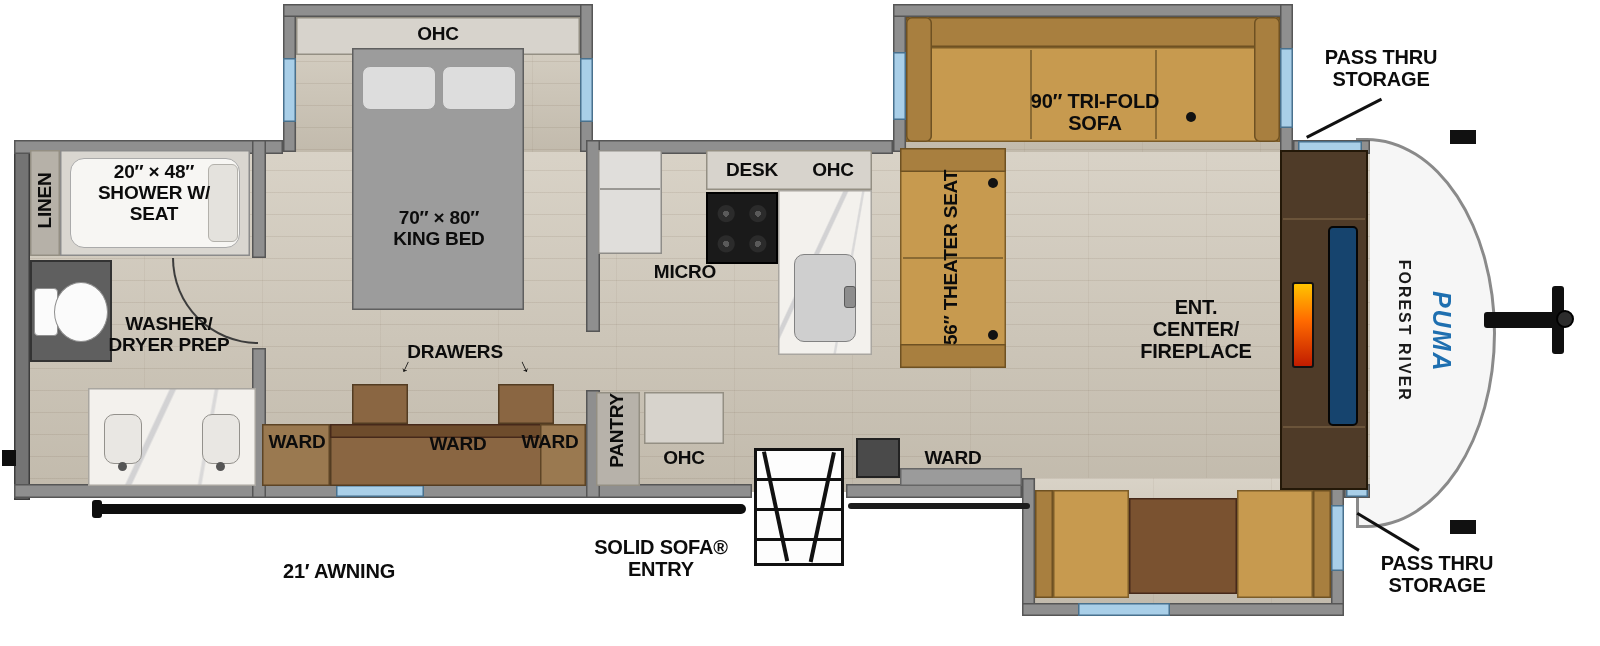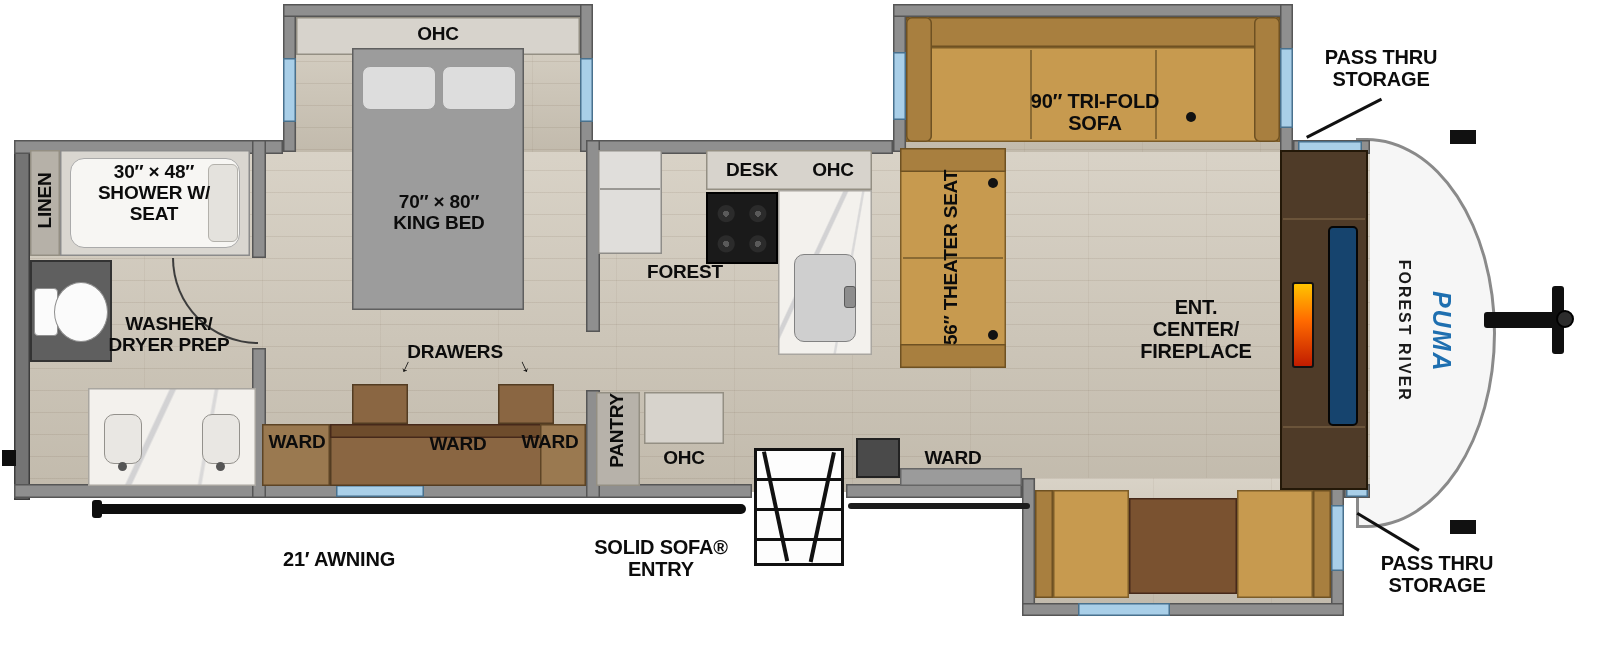--- a/index.html
+++ b/index.html
@@ -168,43 +168,43 @@
   <div class="abs" style="left:2px;top:450px;width:14px;height:16px;background:#0e0e0e;"></div>
 
   <div class="abs ptr" style="left:1306px;top:136px;width:84px;transform:rotate(-27deg);"></div>
   <div class="abs ptr" style="left:1358px;top:512px;width:72px;transform:rotate(31deg);"></div>
 
   <div class="lbl" style="left:396px;top:24px;width:84px;">OHC</div>
   <div class="lbl big" style="left:1296px;top:46px;width:170px;">PASS THRU
 STORAGE</div>
   <div class="lbl big" style="left:1010px;top:90px;width:170px;">90″ TRI-FOLD
 SOFA</div>
-  <div class="lbl" style="left:74px;top:162px;width:160px;">30″ × 48″
+  <div class="lbl" style="left:74px;top:162px;width:160px;">20″ × 48″
 SHOWER W/
 SEAT</div>
   <div class="lbl vtext" style="left:0px;top:190px;width:90px;transform:rotate(-90deg);">LINEN</div>
-  <div class="lbl" style="left:364px;top:192px;width:150px;">70″ × 80″
+  <div class="lbl" style="left:364px;top:208px;width:150px;">70″ × 80″
 KING BED</div>
   <div class="lbl" style="left:712px;top:160px;width:80px;">DESK</div>
   <div class="lbl" style="left:798px;top:160px;width:70px;">OHC</div>
   <div class="lbl vtext" style="left:851px;top:247px;width:200px;transform:rotate(-90deg);">56″ THEATER SEAT</div>
-  <div class="lbl" style="left:620px;top:262px;width:130px;">FOREST</div>
+  <div class="lbl" style="left:620px;top:262px;width:130px;">MICRO</div>
   <div class="lbl big" style="left:1114px;top:296px;width:164px;">ENT.
 CENTER/
 FIREPLACE</div>
   <div class="lbl" style="left:84px;top:314px;width:170px;">WASHER/
 DRYER PREP</div>
   <div class="lbl" style="left:390px;top:342px;width:130px;">DRAWERS</div>
   <span class="lbl" style="left:396px;top:356px;width:20px;transform:rotate(25deg);">↓</span>
   <span class="lbl" style="left:514px;top:356px;width:20px;transform:rotate(-25deg);">↓</span>
   <div class="lbl" style="left:262px;top:432px;width:70px;">WARD</div>
   <div class="lbl" style="left:398px;top:434px;width:120px;">WARD</div>
   <div class="lbl" style="left:510px;top:432px;width:80px;">WARD</div>
   <div class="lbl vtext" style="left:572px;top:420px;width:90px;transform:rotate(-90deg);">PANTRY</div>
   <div class="lbl" style="left:646px;top:448px;width:76px;">OHC</div>
   <div class="lbl" style="left:898px;top:448px;width:110px;">WARD</div>
   <div class="lbl big" style="left:1352px;top:552px;width:170px;">PASS THRU
 STORAGE</div>
-  <div class="lbl big" style="left:244px;top:548px;width:190px;">21′ AWNING</div>
+  <div class="lbl big" style="left:244px;top:560px;width:190px;">21′ AWNING</div>
   <div class="lbl big" style="left:566px;top:536px;width:190px;">SOLID SOFA®
 ENTRY</div>
 
 </div>
 
 </body></html>

